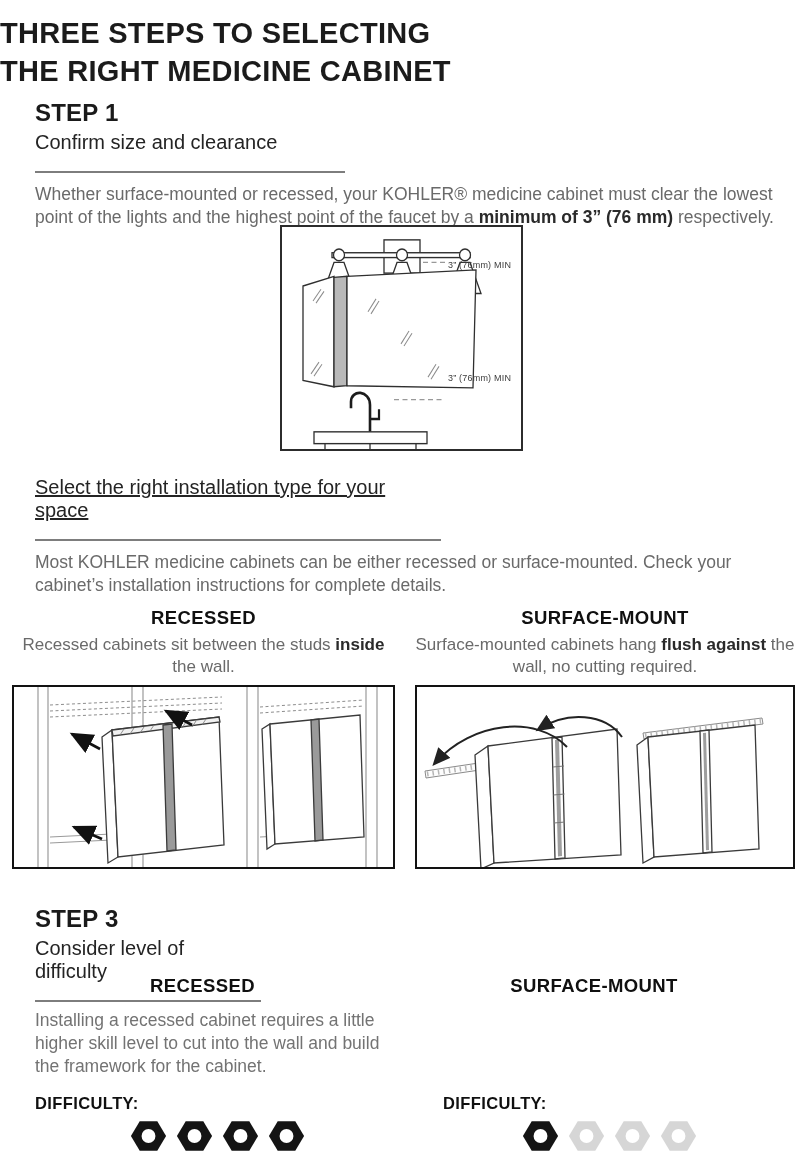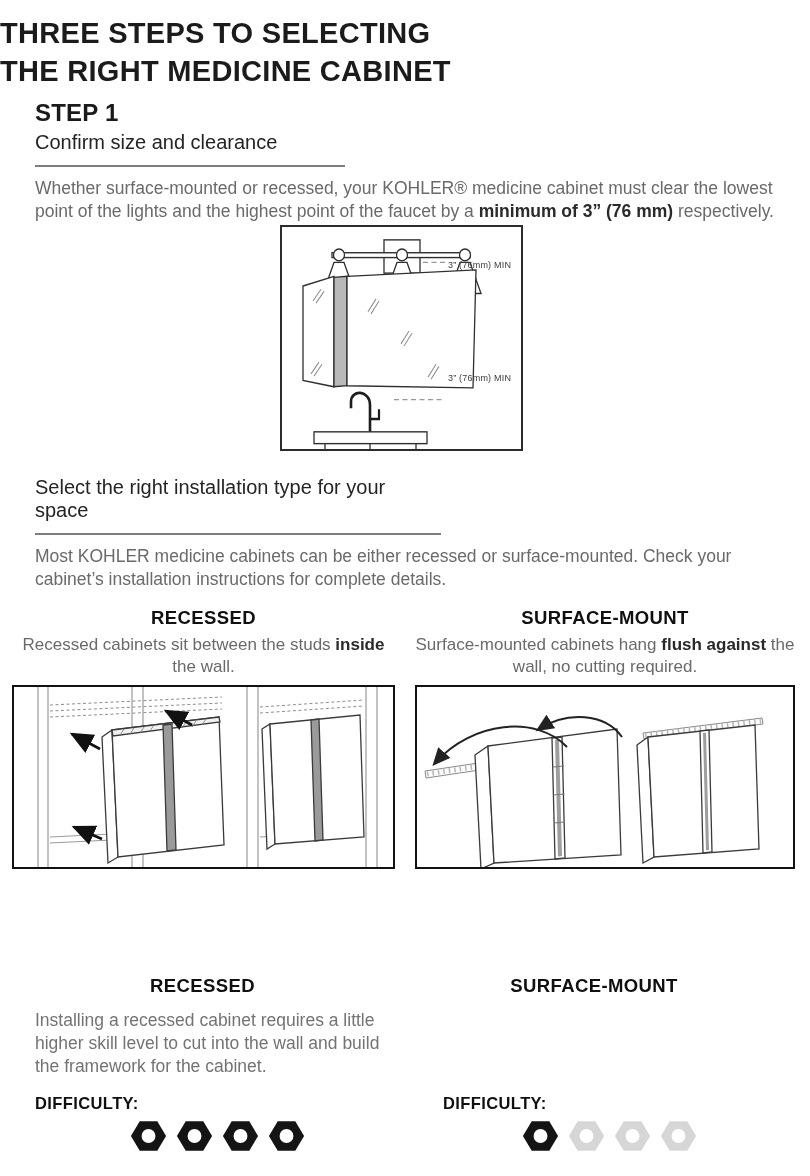--- a/index.html
+++ b/index.html
@@ -9,22 +9,22 @@
 
   .title { position:absolute; top:15px; left:0; width:810px; text-align:left;
            font-size:29px; font-weight:700; line-height:1.30; letter-spacing:0.3px; color:#1b1b1b; }
 
   .step-block { position:absolute; left:35px; width:745px; }
   .step1 { top:99px; }
   .step2 { top:472px; }
   .step3 { top:905px; }
 
   .step-heading { font-size:24px; font-weight:700; color:#1a1a1a; letter-spacing:0.2px; }
-  .step-sub { font-size:20px; color:#242424; margin-top:4px; padding-bottom:11px; border-bottom:2px solid #7d7d7d; }
-  .w310 { width:310px; } .w406 { width:406px; } .w226 { width:226px; }
+  .step-sub { font-size:20px; color:#242424; margin-top:4px; padding-bottom:17px; border-bottom:2px solid #7d7d7d; }
+  .w310 { width:310px; } .w406 { width:406px;text-decoration:underline; } .w226 { width:226px; }
   .body-text { margin-top:10px; font-size:17.5px; line-height:1.32; color:#6a6a6a; }
   .body-text b, .col-desc b { color:#2a2a2a; font-weight:700; }
 
   
   .diagram { position:absolute; top:225px; left:280px; width:243px; height:226px;
              border:2px solid #2c2c2c; background:#fff; }
   .diagram svg { display:block; width:100%; height:100%; }
   .diag-label { position:absolute; font-size:9px; color:#3c3c3c; white-space:nowrap; letter-spacing:0.2px; }
   .diag-label.top { left:166px; top:33px; }
   .diag-label.bottom { left:166px; top:146px; }
@@ -233,20 +233,24 @@
           </g>
           <polygon points="286,46 289,45.7 292,163 289,163.3" fill="#9e9e9e"></polygon>
 
           <path d="M 150 60 C 120 28 55 34 18 76" fill="none" stroke="#222222" stroke-width="2" marker-end="url(#ah2)"></path>
           <path d="M 205 50 C 188 26 150 24 122 42" fill="none" stroke="#222222" stroke-width="2" marker-end="url(#ah2)"></path>
         </svg>
       </div>
     </div>
   </div>
 
+  <section class="step-block step3">
+    <h2 class="step-heading">STEP 3</h2>
+    <div class="step-sub w226">Consider level of difficulty</div>
+  </section>
 
   <div class="cols3">
 
     <div class="c3 left">
       <h3 class="col-title">RECESSED</h3>
       <p class="col-desc3">Installing a recessed cabinet requires a little higher skill level to cut into the wall and build the framework for the cabinet.</p>
       <div class="difficulty">
         <div class="diff-label">DIFFICULTY:</div>
         <div class="nuts">
             <svg class="nut" width="37" height="32" viewBox="0 0 40 34">

